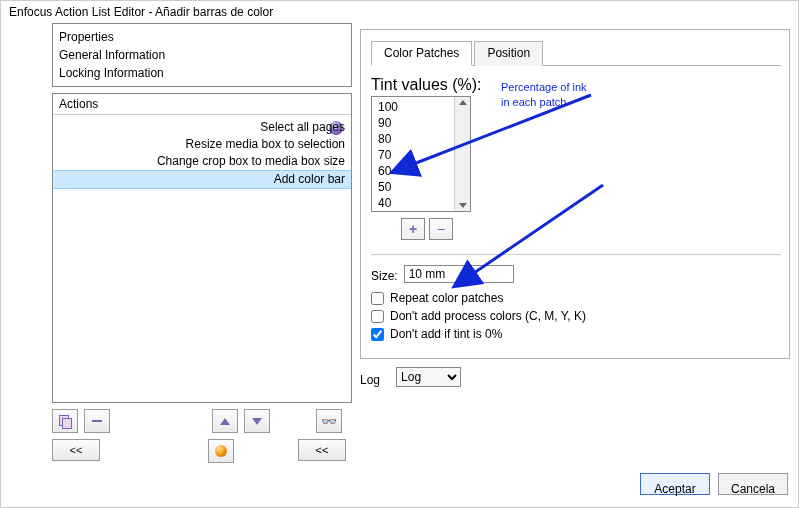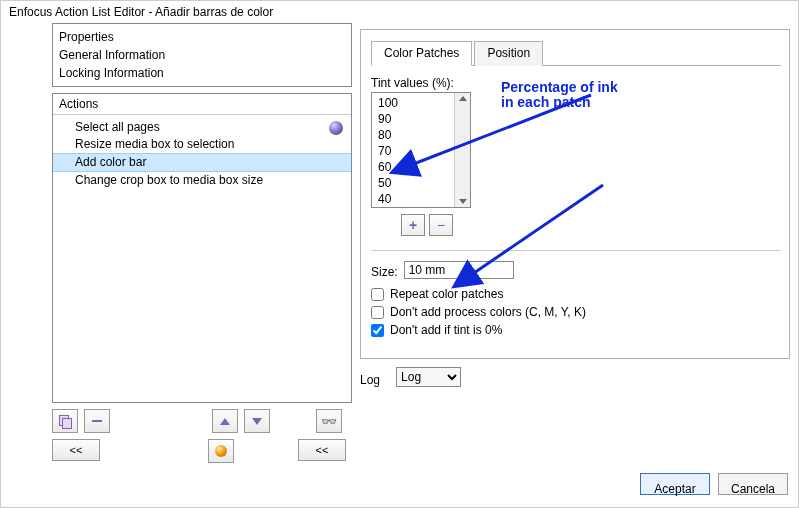--- a/index.html
+++ b/index.html
@@ -56,20 +56,21 @@
   .actions-header {
     padding: 3px 6px;
     border-bottom: 1px solid #ccc;
     font-size: 12px;
   }
   .actions-body {
     flex: 1;
     position: relative;
     padding: 4px 0;
     overflow: hidden;
+    text-align: right;
   }
   .action-row {
     padding: 1px 6px 1px 22px;
     line-height: 15px;
     position: relative;
   }
   .action-row.selected {
     background: #cce8ff;
     border-top: 1px solid #99cfff;
     border-bottom: 1px solid #99cfff;
@@ -120,21 +121,21 @@
     cursor: pointer;
     color: #000000;
     margin-right: 2px;
   }
   .tab.active {
     background: #fff;
     color: #000;
     border-bottom: 1px solid #fff;
   }
   .tint-label {
-    font-size: 12px;
+    font-size: 16px;
     margin: 0 0 2px 0;
   }
   .tint-wrap {
     display: flex;
     align-items: flex-end;
     gap: 14px;
   }
   .tint-list {
     border: 1px solid #888;
     width: 100px;
@@ -260,22 +261,22 @@
     margin-top: 26px;
   }
   .dlg-btn.secondary {
     border-color: #999;
     background: #f4f4f4;
   }
   
   .anno {
     position: absolute;
     color: #1029d6;
-    font-weight: bold;
-    font-size: 14px;
+    font-weight: normal;
+    font-size: 11px;
     line-height: 15px;
     pointer-events: none;
   }
   .arrow-svg {
     position: absolute;
     pointer-events: none;
   }
   .tri-up, .tri-dn {
     width:0;height:0;border-left:5px solid transparent;border-right:5px solid transparent;
   }
@@ -301,22 +302,22 @@
       <div>General Information</div>
       <div>Locking Information</div>
     </div>
 
     <div class="panel actions-panel">
       <div class="actions-header">Actions</div>
       <div class="actions-body">
         <span class="sphere"></span>
         <div class="action-row">Select all pages</div>
         <div class="action-row">Resize media box to selection</div>
+        <div class="action-row">Change crop box to media box size</div>
         <div class="action-row selected">Add color bar</div>
-        <div class="action-row">Change crop box to media box size</div>
       </div>
     </div>
 
     <div class="tool-area">
       <div class="tool-row">
         <div class="tool-btn">
             <span class="icon-dup"></span>
           </div>
         <div class="tool-btn">
             <span class="icon-minus"></span>

